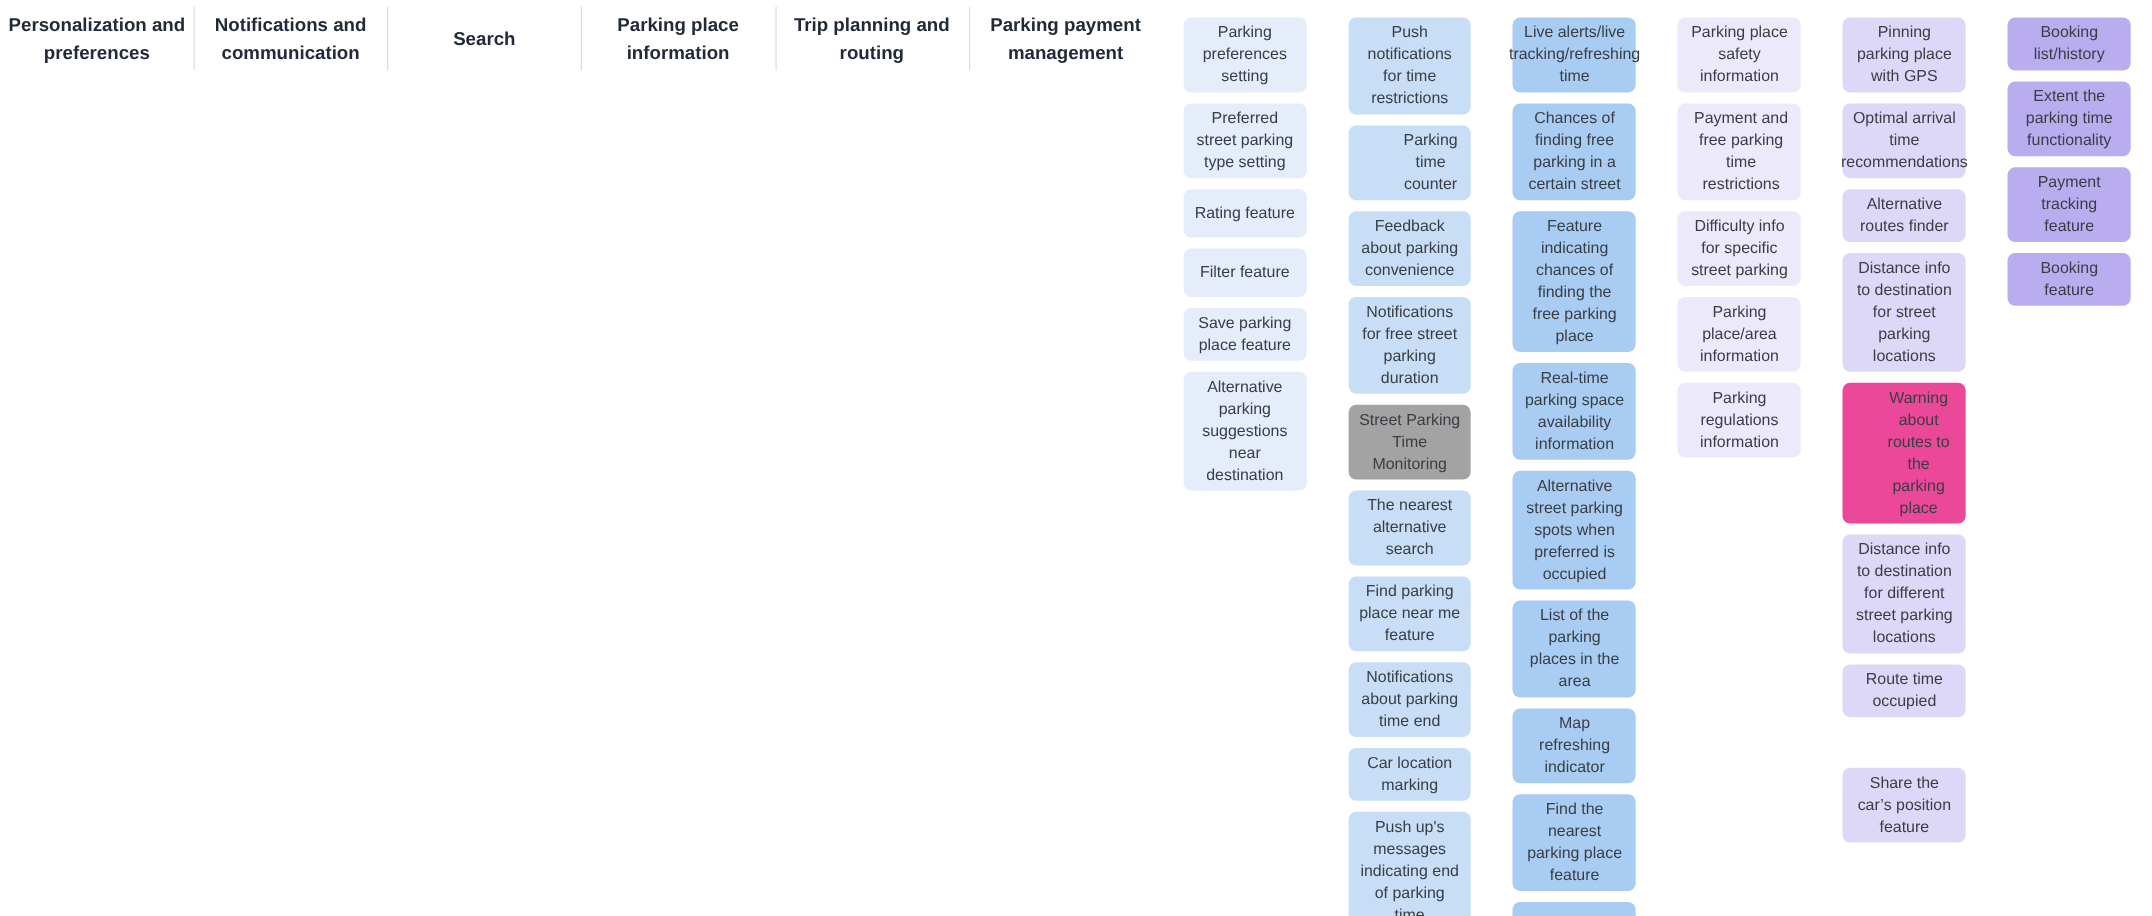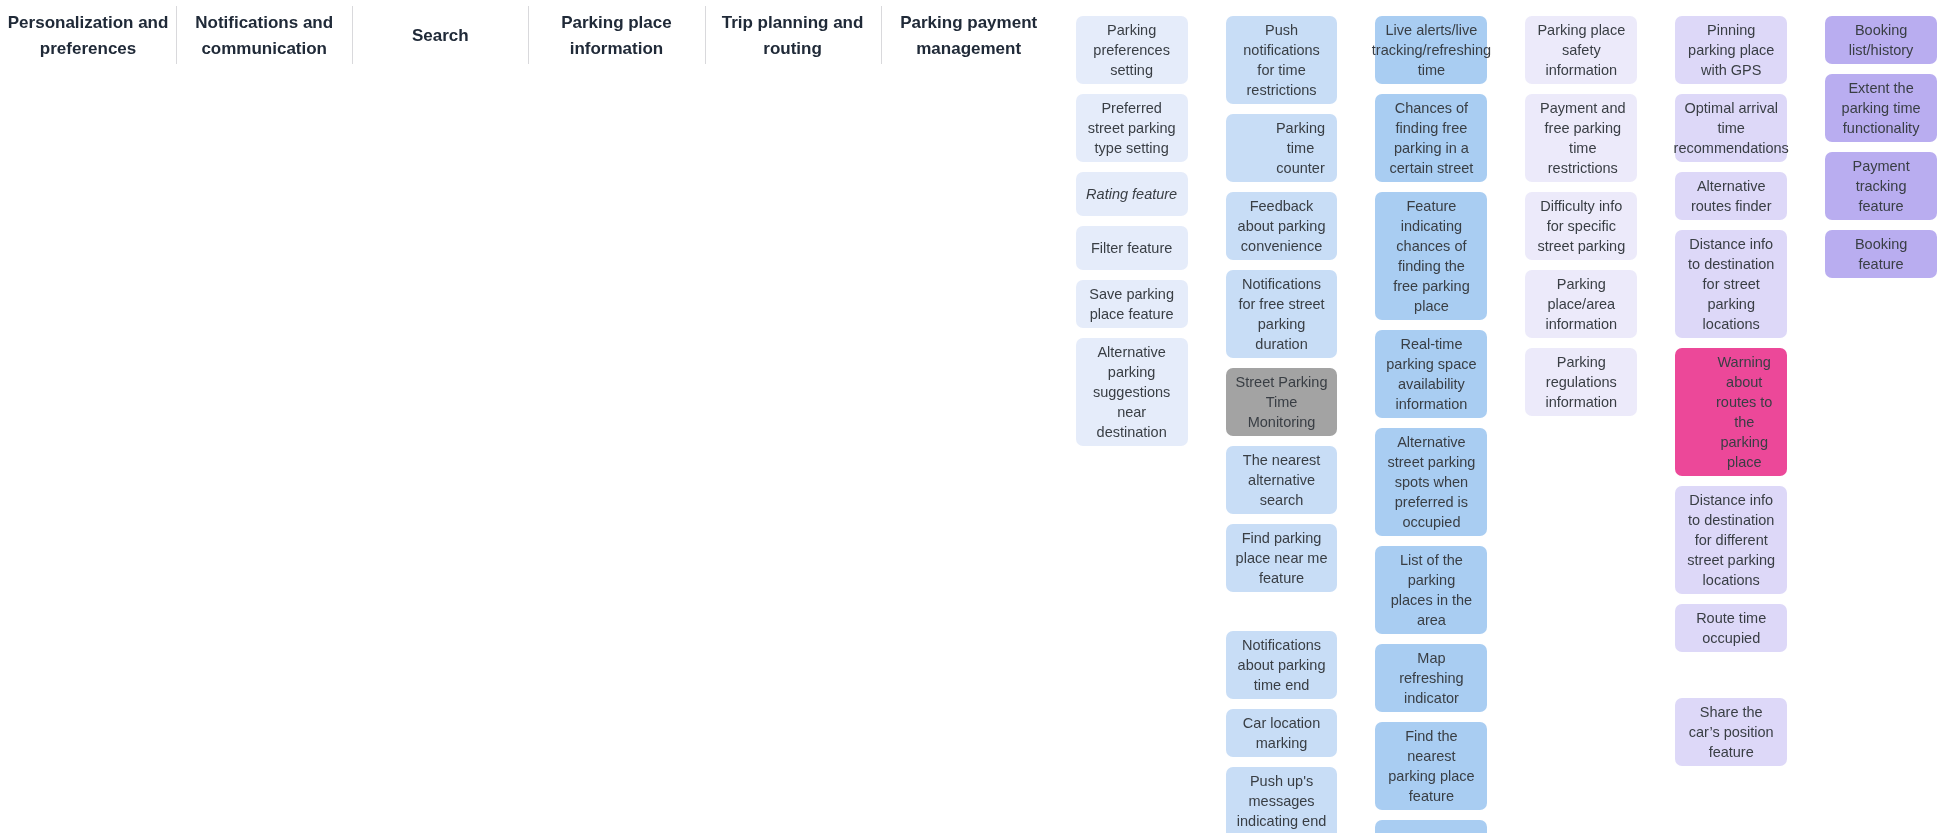--- a/index.html
+++ b/index.html
@@ -112,21 +112,21 @@
     </div>
   <div class="header-rule"></div>
   <div class="columns-row">
       <div class="column">
         <div class="card" style="background: rgb(229, 236, 250);">
           <span>Parking preferences setting</span>
         </div>
         <div class="card" style="background: rgb(229, 236, 250);">
           <span>Preferred street parking type setting</span>
         </div>
-        <div class="card" style="background: rgb(229, 236, 250); font-style: italic;">
+        <div class="card" style="background: rgb(229, 236, 250);">
           <span>Rating feature</span>
         </div>
         <div class="card" style="background: rgb(229, 236, 250);">
           <span>Filter feature</span>
         </div>
         <div class="card" style="background: rgb(229, 236, 250);">
           <span>Save parking place feature</span>
         </div>
         <div class="card" style="background: rgb(229, 236, 250);">
           <span>Alternative parking suggestions near destination</span>
@@ -147,21 +147,21 @@
         </div>
         <div class="card" style="background: #a3a3a3; text-align: center;">
           <span>Street Parking Time Monitoring</span>
         </div>
         <div class="card" style="background: rgb(200, 221, 246);">
           <span>The nearest alternative search</span>
         </div>
         <div class="card" style="background: rgb(200, 221, 246);">
           <span>Find parking place near me feature</span>
         </div>
-        <div class="card" style="background: rgb(200, 221, 246); margin-top: 29px;">
+        <div class="card" style="background: rgb(200, 221, 246);">
           <span>Notifications about parking time end</span>
         </div>
         <div class="card" style="background: rgb(200, 221, 246);">
           <span>Car location marking</span>
         </div>
         <div class="card" style="background: rgb(200, 221, 246);">
           <span>Push up's messages indicating end of parking time</span>
         </div>
       </div>
       <div class="column">

